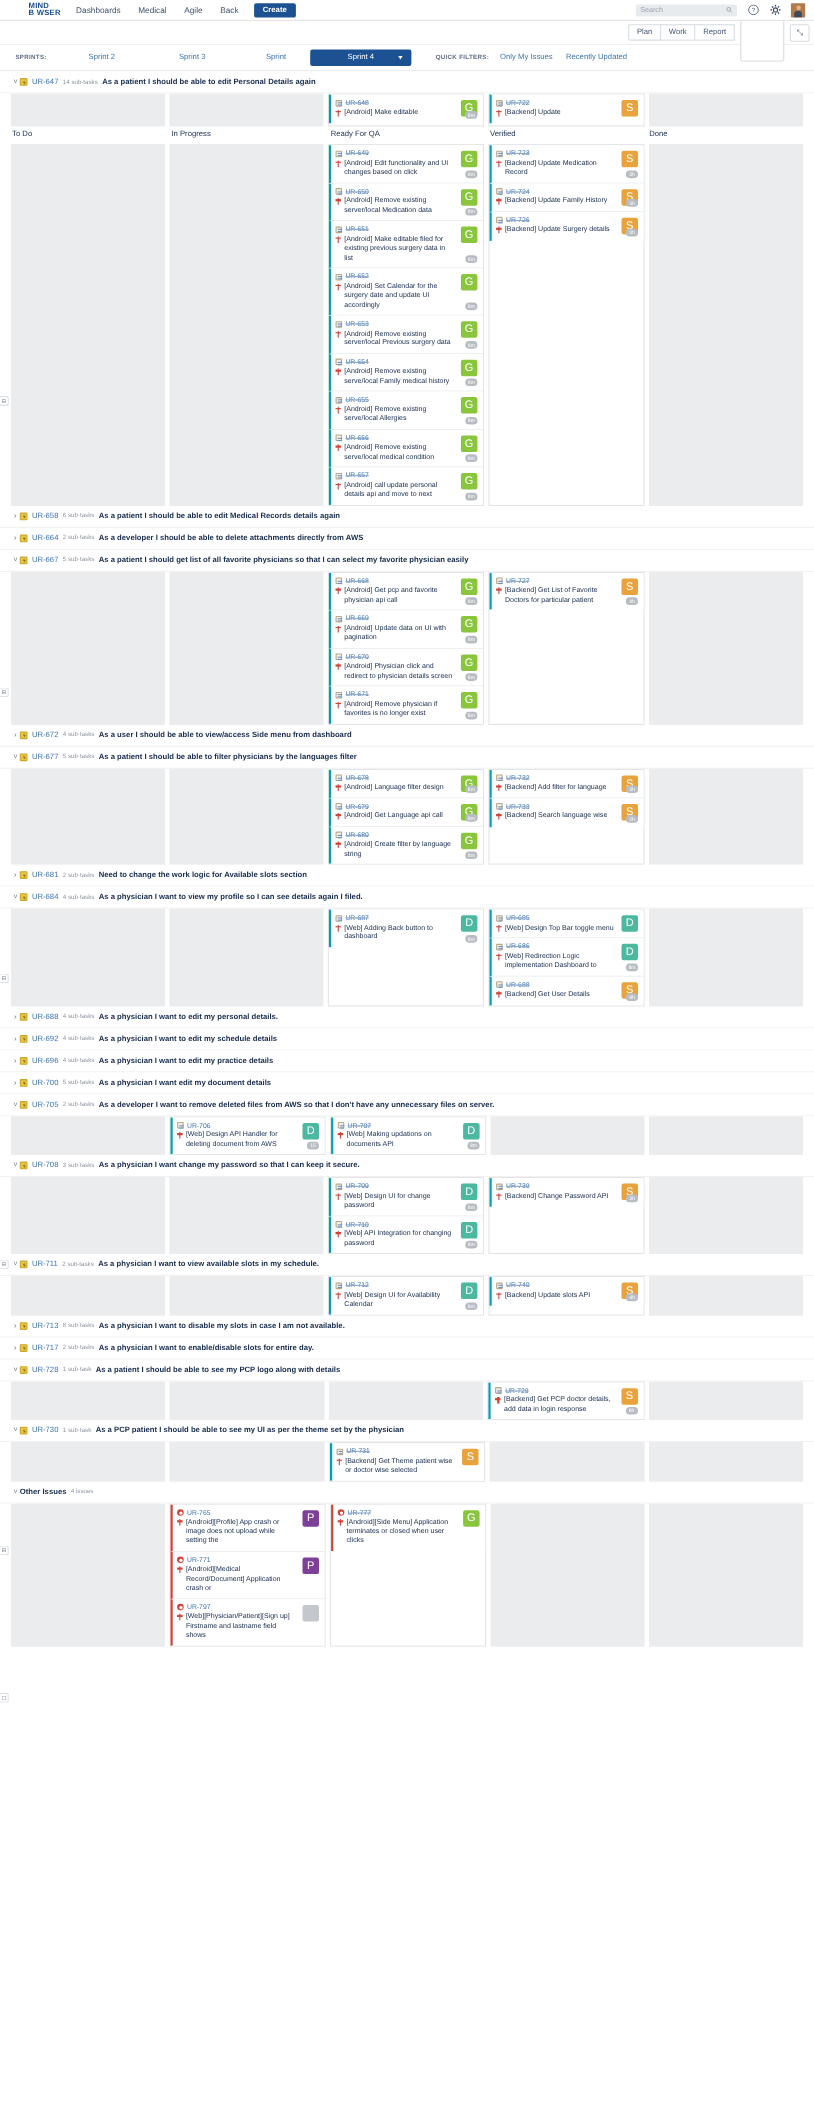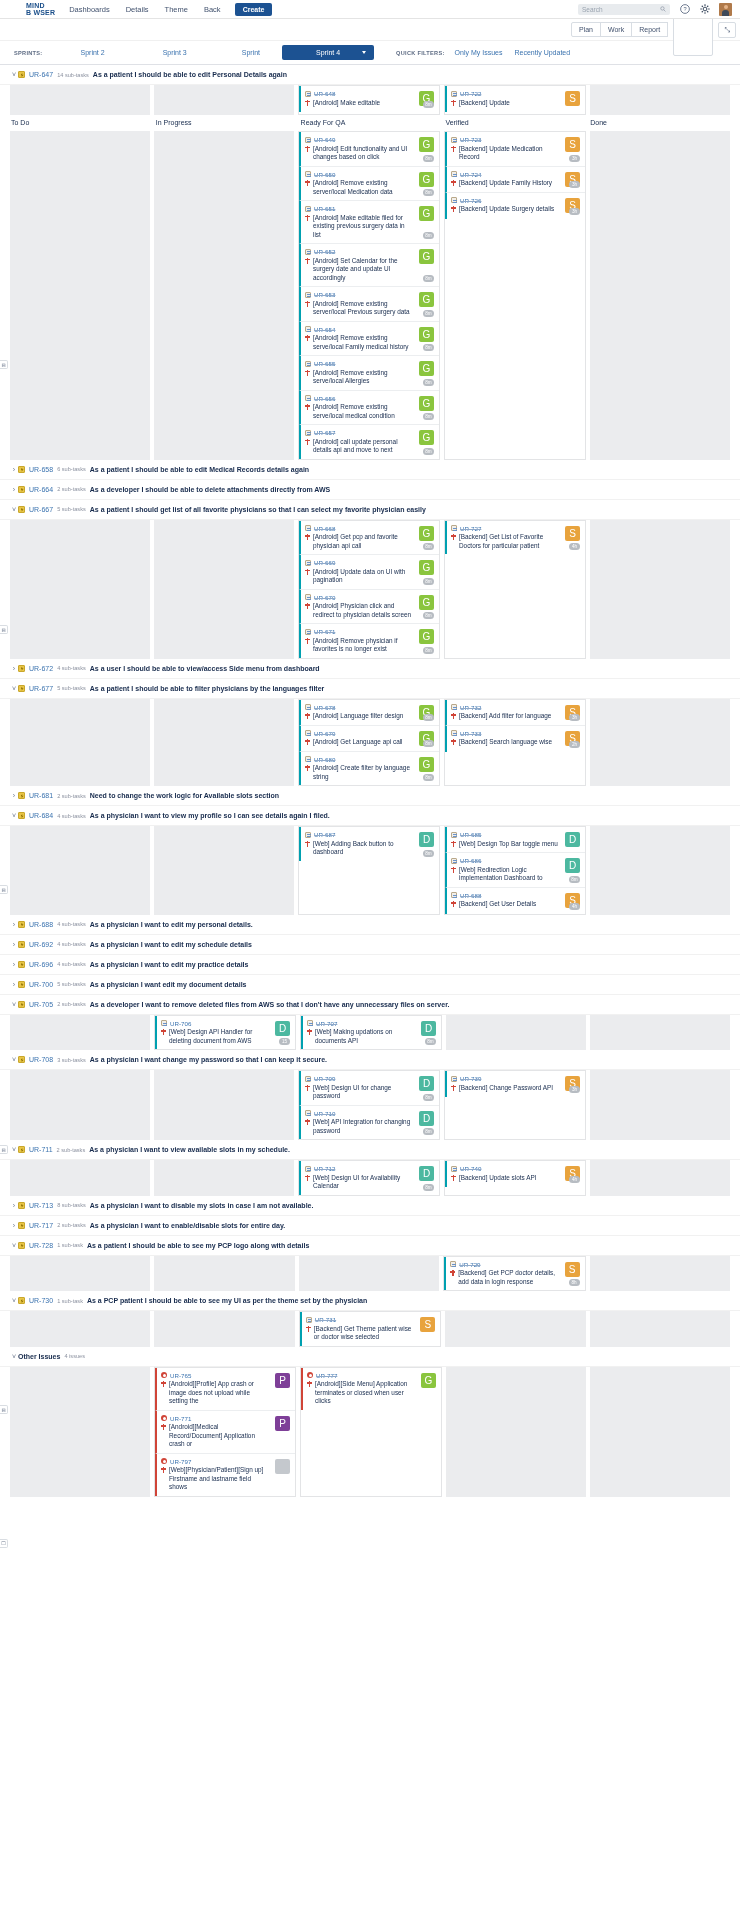--- a/index.html
+++ b/index.html
@@ -328,22 +328,22 @@
 </head>
 <body>
 
 <div class="topnav">
   <div class="logo">
     <div>MIND</div>
     <div class="l2">B WSER</div>
   </div>
   <div class="nav-items">
     <span class="nav-item">Dashboards</span>
-    <span class="nav-item">Details</span>
-    <span class="nav-item">Theme</span>
+    <span class="nav-item">Medical</span>
+    <span class="nav-item">Agile</span>
     <span class="nav-item">Back</span>
   </div>
   <div class="create-btn">Create</div>
   <div class="nav-right">
     <div class="search-box">
       <span class="ph">Search</span>
       <svg class="sicon" viewBox="0 0 16 16">
         <circle cx="6.5" cy="6.5" r="4.5" fill="none" stroke="#8a94a3" stroke-width="1.8"></circle>
         <line x1="10" y1="10" x2="14.5" y2="14.5" stroke="#8a94a3" stroke-width="1.8"></line>
       </svg>

